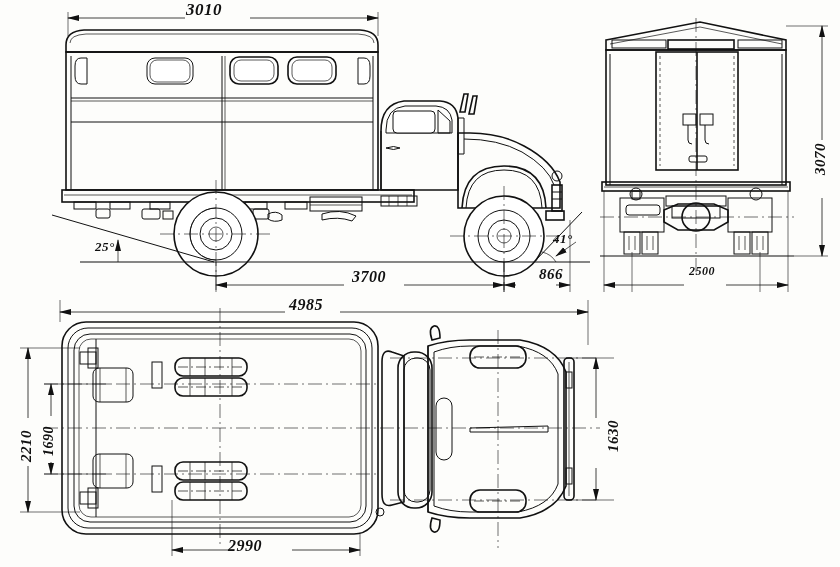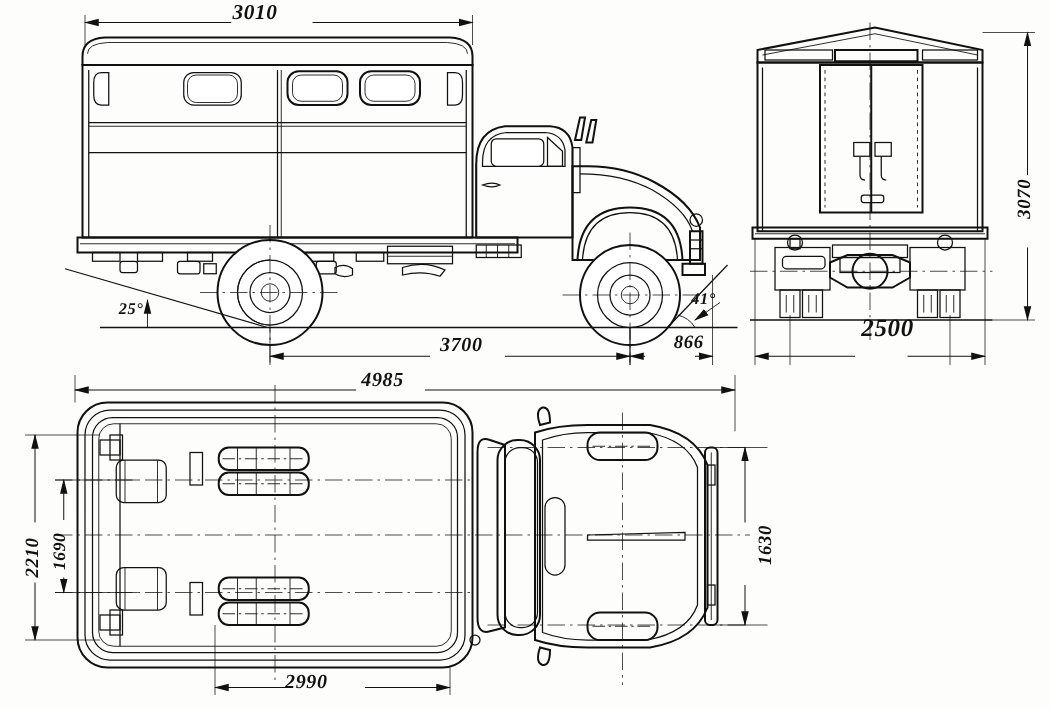--- a/index.html
+++ b/index.html
@@ -389,21 +389,21 @@
 <div class="dimtext" style="left:352px;top:268px;font-size:16px;">3700</div>
 
 <div class="dimtext" style="left:519px;top:266px;font-size:15px;margin-left:20px;">866</div>
 
 <div class="dimtext" style="left:95px;top:239px;font-size:13px;text-align:right;">25°</div>
 
 <div class="dimtext" style="left:553px;top:231px;font-size:13px;">41°</div>
 
 <div class="dimtext v" style="left:812px;top:175px;font-size:15px;transform:rotate(-90deg);">3070</div>
 
-<div class="dimtext" style="left:689px;top:252px;font-size:20px;">2500</div>
+<div class="dimtext" style="left:689px;top:264px;font-size:12px;">2500</div>
 
 <div class="dimtext" style="left:289px;top:296px;font-size:16px;">4985</div>
 
 <div class="dimtext v" style="left:18px;top:462px;font-size:15px;transform:rotate(-90deg);">2210</div>
 
 <div class="dimtext v" style="left:41px;top:456px;font-size:14px;transform:rotate(-90deg);">1690</div>
 
 <div class="dimtext" style="left:228px;top:537px;font-size:16px;">2990</div>
 
 <div class="dimtext v" style="left:605px;top:452px;font-size:15px;transform:rotate(-90deg);">1630</div>

